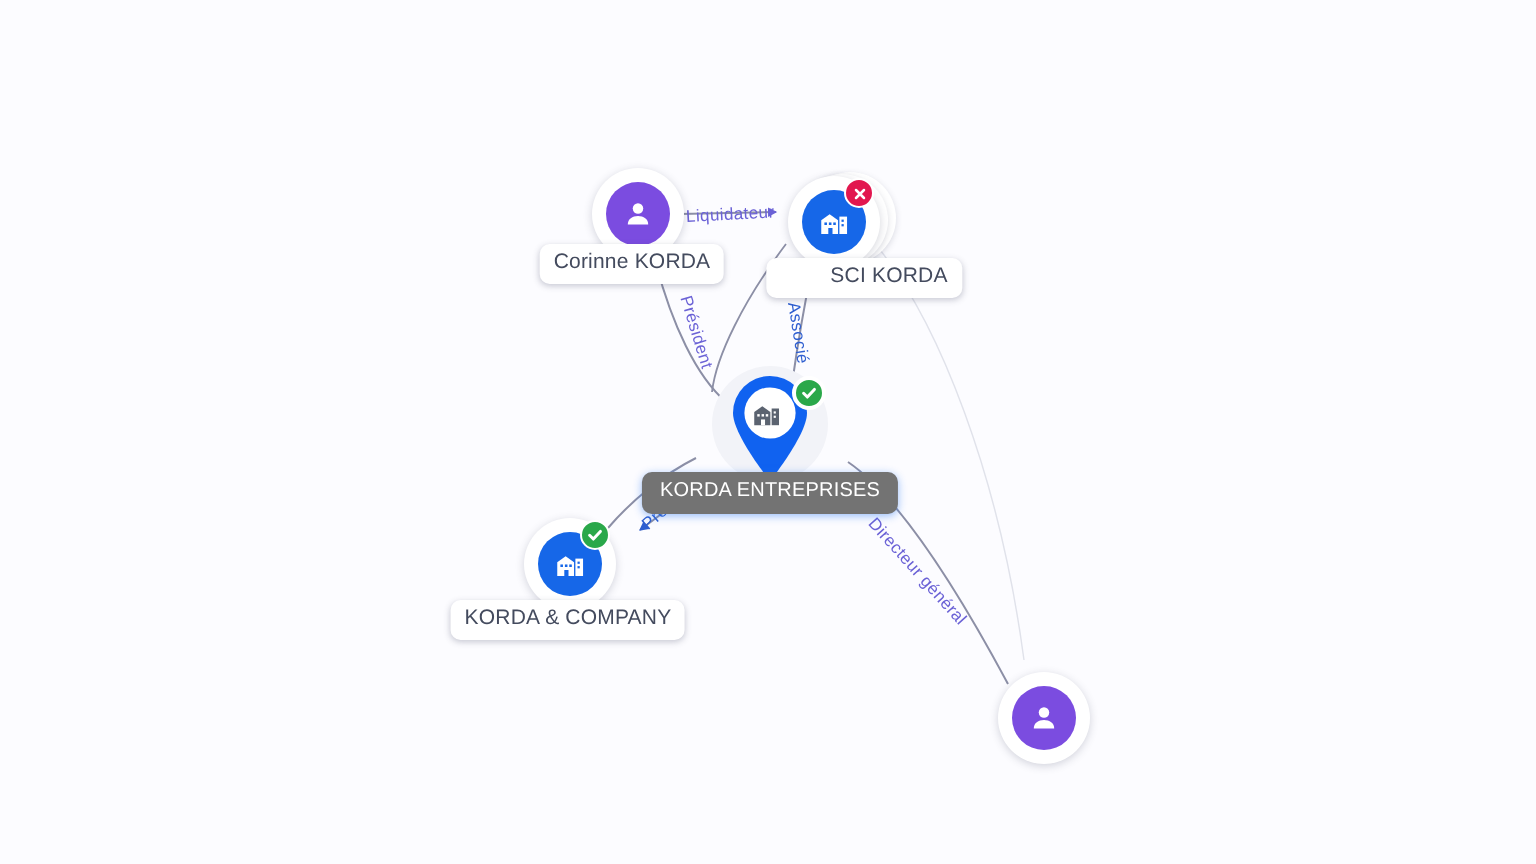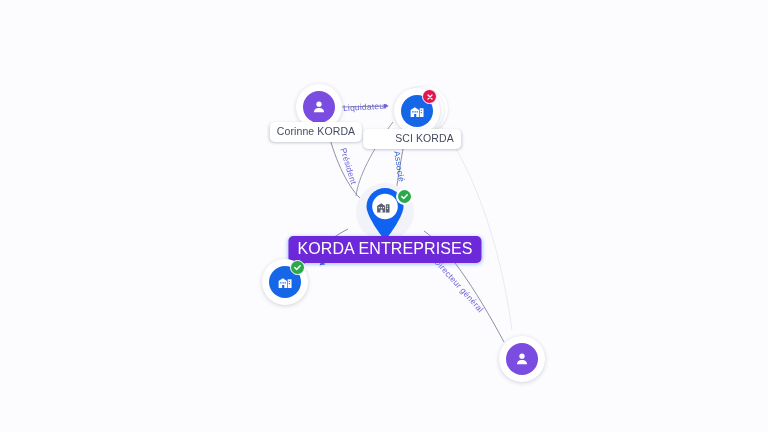--- a/index.html
+++ b/index.html
@@ -83,23 +83,23 @@
     font-size: 10.5px;
     line-height: 1;
     padding: 4px 7px 5px 7px;
     border-radius: 5px;
     background: #ffffff;
     color: #444b5e;
     box-shadow: 0 1px 3px rgba(60,64,92,0.28);
     letter-spacing: 0.1px;
   }
   .label.primary {
-    background: #6d28d9;
+    background: #737373;
     color: #ffffff;
-    font-size: 16px;
+    font-size: 10px;
     padding: 5px 9px 6px 9px;
     box-shadow: 0 1px 4px rgba(26,110,245,0.45);
   }
 
   
   .pin-wrap { position: absolute; width: 0; height: 0; }
   .pin-halo {
     position: absolute;
     width: 58px; height: 58px;
     left: -29px; top: -32px;
@@ -202,21 +202,21 @@
           <rect x="8.2" y="16" width="2.8" height="4" fill="#1667e8"></rect>
         </svg>
       </div>
     </div>
     <div class="badge bad">
       <svg width="8" height="8" viewBox="0 0 12 12" aria-hidden="true">
         <path d="M3 3 L9 9 M9 3 L3 9" stroke="#ffffff" stroke-width="1.9" stroke-linecap="round"></path>
       </svg>
     </div>
   </div>
-  <div class="label" style="left:412px; top:129px;padding-left:32px;">SCI KORDA</div>
+  <div class="label" style="left:432px; top:129px;padding-left:32px;">SCI KORDA</div>
 
   <div class="pin-wrap" style="left:385px; top:215px;">
     <div class="pin-halo"></div>
     <svg class="pin" viewBox="0 0 42 54" xmlns="http://www.w3.org/2000/svg">
       <path d="M21 53.5 C 21 53.5 39.5 30.5 39.5 19.5 A18.5 18.5 0 1 0 2.5 19.5 C 2.5 30.5 21 53.5 21 53.5 Z" fill="#1062f0"></path>
       <circle cx="21" cy="19.5" r="12.8" fill="#ffffff"></circle>
       <g transform="translate(12.4,11.2) scale(0.72)">
         <path d="M1 20V10.8l5.6-3.9 5.6 3.9V20z" fill="#5b6370"></path>
         <rect x="13.1" y="8.4" width="5.1" height="11.6" fill="#5b6370"></rect>
         <rect x="3.1" y="12.3" width="1.7" height="1.7" fill="#ffffff"></rect>
@@ -249,20 +249,21 @@
           <rect x="8.2" y="16" width="2.8" height="4" fill="#1667e8"></rect>
         </svg>
       </div>
     </div>
     <div class="badge ok">
       <svg width="9" height="9" viewBox="0 0 12 12" aria-hidden="true">
         <path d="M2.4 6.2 L4.9 8.7 L9.6 3.6" fill="none" stroke="#ffffff" stroke-width="2" stroke-linecap="round" stroke-linejoin="round"></path>
       </svg>
     </div>
   </div>
+  <div class="label" style="left:284px; top:300px;">KORDA &amp; COMPANY</div>
 
   <div class="node" style="left:522px; top:359px;">
     <div class="node-disc">
       <div class="node-inner person">
         <svg width="18" height="18" viewBox="0 0 24 24" aria-hidden="true">
           <circle cx="12" cy="8.3" r="3.5" fill="#ffffff"></circle>
           <path d="M5.2 19c0-3.6 3.1-5.6 6.8-5.6S18.8 15.4 18.8 19z" fill="#ffffff"></path>
         </svg>
       </div>
     </div>

